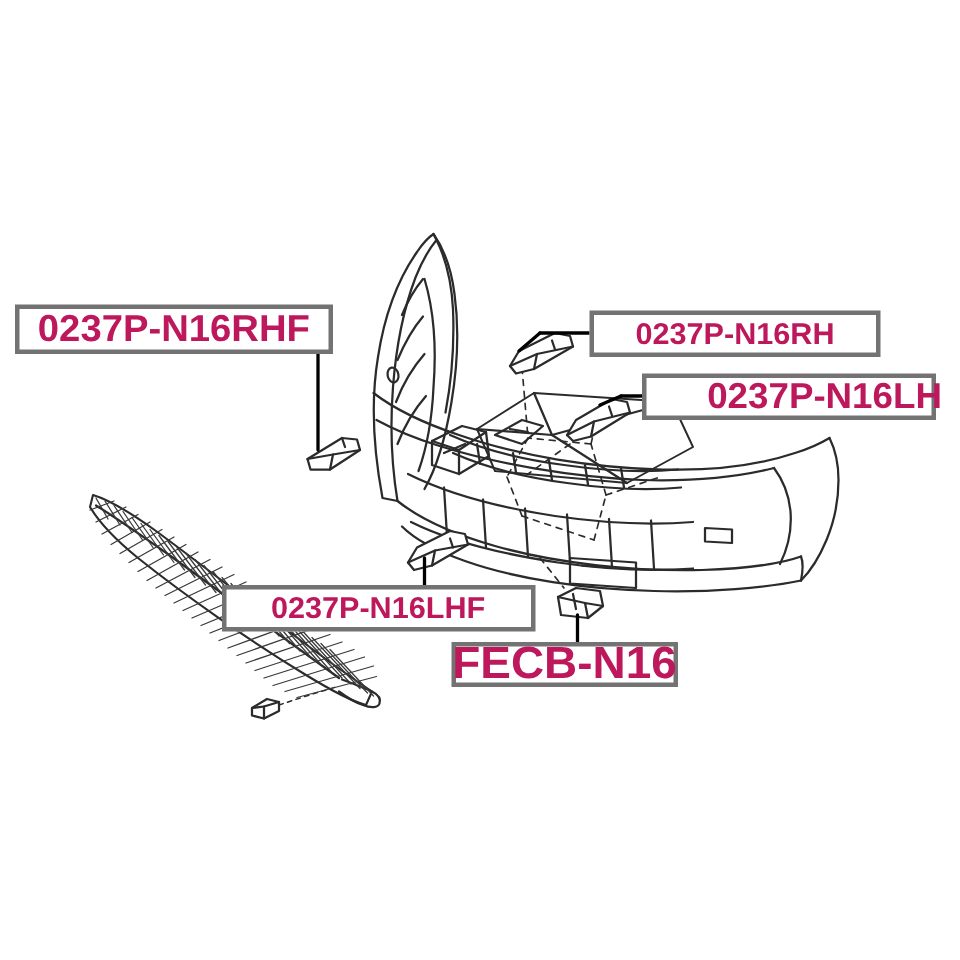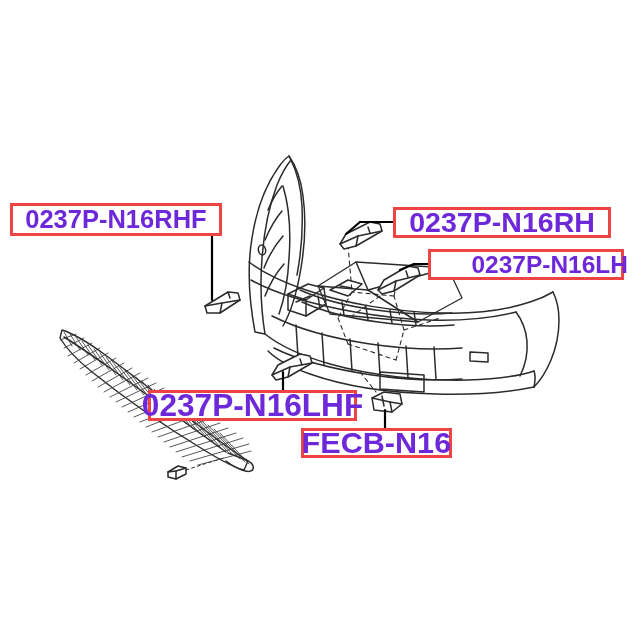--- a/index.html
+++ b/index.html
@@ -10,39 +10,39 @@
     -webkit-font-smoothing:antialiased;
   }
   #canvas{position:relative;width:640px;height:640px;background:#ffffff;}
   #art{position:absolute;left:0;top:0;width:640px;height:640px;}
 
   
   .label-box{
     position:absolute;
     box-sizing:border-box;
     background:#ffffff;
-    border:3px solid #ef4444;
+    border:3px solid #737373;
     display:flex;
     align-items:center;
     justify-content:center;
-    color:#6d28d9;
+    color:#be185d;
     font-weight:bold;
     letter-spacing:0px;
     white-space:nowrap;
     z-index:5;
   }
   .label-box .txt{
     display:block;
     line-height:1;
     transform:scaleX(1.02);
   }
   .lb-rhf{left:10px;  top:203px; width:212px; height:33px; font-size:25px;}
-  .lb-rh {left:393px; top:207px; width:218px; height:31px; font-size:28px;justify-content:center;}
+  .lb-rh {left:393px; top:207px; width:194px; height:31px; font-size:20px;justify-content:center;}
   .lb-lh {left:428px; top:249px; width:196px; height:31px; font-size:24px;padding-left:48px;}
-  .lb-lhf{left:148px; top:390px; width:209px; height:31px; font-size:31px;}
+  .lb-lhf{left:148px; top:390px; width:209px; height:31px; font-size:20px;}
   .lb-fecb{left:301px;top:428px; width:151px; height:30px; font-size:30px;}
 </style>
 </head>
 <body>
 
 <div id="canvas">
 
   <svg id="art" viewBox="0 0 640 640">
     <g fill="none" stroke="#2B2B2B" stroke-width="1.5" stroke-linecap="round" stroke-linejoin="round">
 

